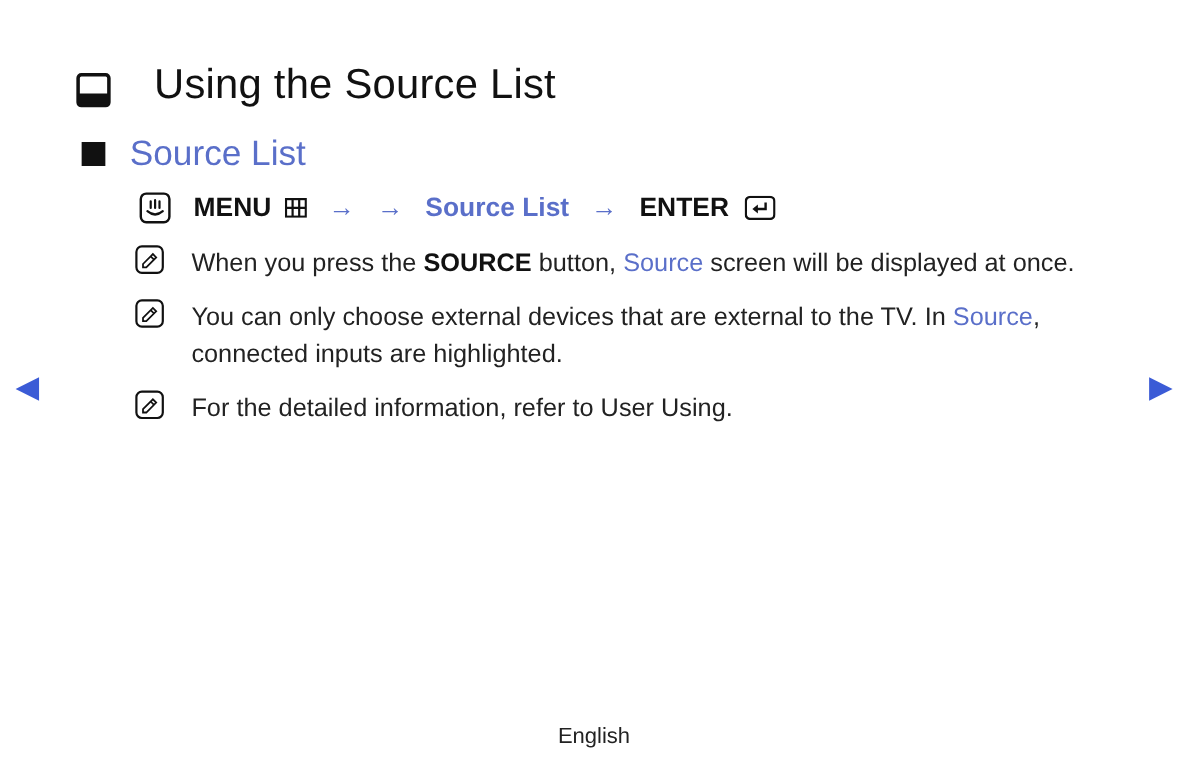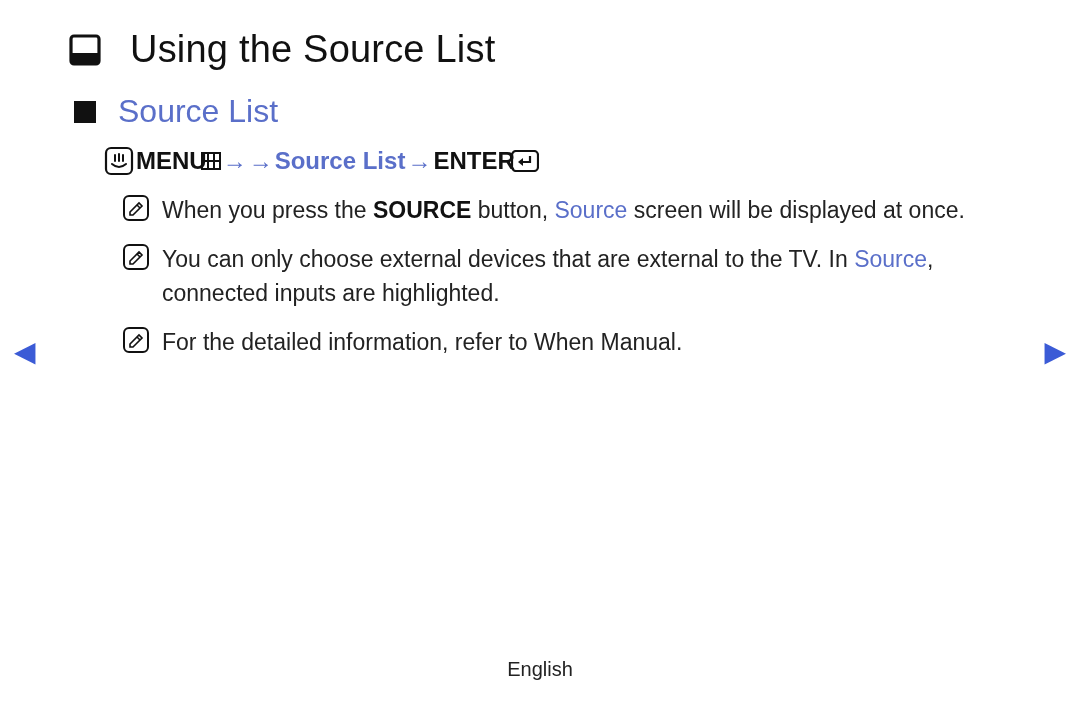--- a/index.html
+++ b/index.html
@@ -1,29 +1,29 @@
 <!DOCTYPE html>
 <html><head>
 <meta charset="utf-8">
 <style>
   * { box-sizing: border-box; margin: 0; padding: 0; }
   html, body { width: 1080px; height: 705px; background: #fff; font-family: Arial, Helvetica, sans-serif; color: #222; }
   .page { position: relative; width: 1080px; height: 705px; padding: 28px 68px 0 68px; }
   .nav-left, .nav-right { position: absolute; top: 338px; font-size: 28px; line-height: 1; }
   .nav-left { left: 14px; color: #3b5bd6; }
   .nav-right { right: 14px; color: #3b5bd6; }
-  .title-row { display: flex; align-items: center; gap: 28px; margin-bottom: 22px; }
+  .title-row { display: flex; align-items: flex-end; gap: 38px; margin-bottom: 22px; margin-top: 28px; }
   .title-text { font-size: 38px; font-weight: 400; color: #111; letter-spacing: 0.2px; }
   .section-row { display: flex; align-items: center; gap: 22px; margin-bottom: 16px; margin-left: 6px; }
   .section-text { font-size: 32px; font-weight: 500; color: #5a6fc9; }
-  .path-row { display: flex; align-items: center; gap: 2px; margin-left: 36px; margin-bottom: 18px; font-size: 24px; font-weight: 600; }
+  .path-row { display: flex; align-items: center; gap: 20px; margin-left: 58px; margin-bottom: 18px; font-size: 24px; font-weight: 600; }
   .path-row .label-black { color: #111; font-weight: 700; }
   .path-row .arrow { color: #5a6fc9; font-weight: 600; }
   .path-row .label-blue { color: #5a6fc9; font-weight: 600; }
-  .note-row { display: flex; align-items: flex-start; gap: 12px; margin-left: 54px; margin-bottom: 16px; font-size: 23px; line-height: 1.45; color: #222; font-weight: 400; }
+  .note-row { display: flex; align-items: flex-start; gap: 24px; margin-left: 54px; margin-bottom: 16px; font-size: 23px; line-height: 1.45; color: #222; font-weight: 400; }
   .note-text { max-width: 870px; }
   .note-text .bold { font-weight: 700; color: #111; }
   .note-text .blue { color: #5a6fc9; }
   .footer { position: absolute; bottom: 24px; left: 0; width: 100%; text-align: center; font-size: 20px; color: #222; }
   svg { flex: 0 0 auto; display: block; }
 </style>
 </head>
 <body>
 
 <div class="page">
@@ -93,18 +93,18 @@
       <span>You can only choose external devices that are external to the TV. In </span><span class="blue">Source</span><span>, connected inputs are highlighted.</span>
     </div>
   </div>
 
   <div class="note-row">
     <svg width="28" height="28" viewBox="0 0 28 28">
       <rect x="2" y="2" width="24" height="24" rx="5" ry="5" fill="none" stroke="#111" stroke-width="2"></rect>
       <path d="M8 18 L17 9 L20 12 L11 21 L8 21 Z" fill="none" stroke="#111" stroke-width="1.6"></path>
       <line x1="15" y1="11" x2="18" y2="14" stroke="#111" stroke-width="1.6"></line>
     </svg>
-    <div class="note-text">For the detailed information, refer to When Manual.</div>
+    <div class="note-text">For the detailed information, refer to User Using.</div>
   </div>
 
   <div class="footer">English</div>
 
 </div>
 
 </body></html>

